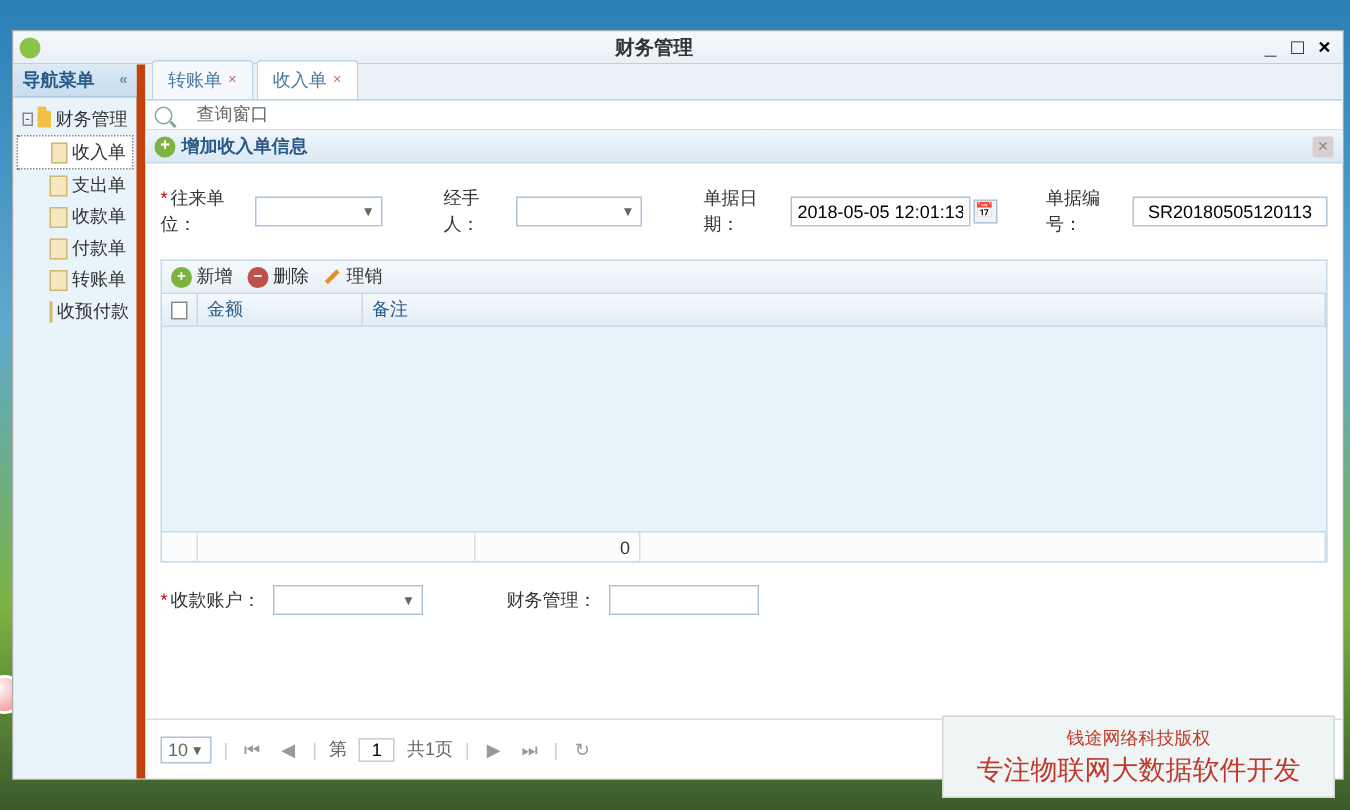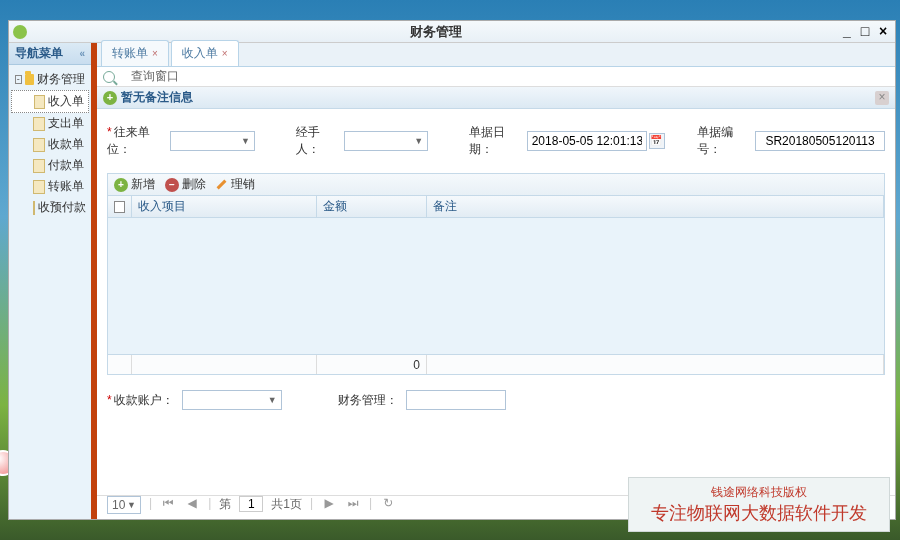--- a/index.html
+++ b/index.html
@@ -56,21 +56,21 @@
 .gh.chk { width: 24px; }
 .gh.col1 { width: 185px; }
 .gh.col2 { width: 110px; }
 .gh.col3 { flex: 1; text-align: right; }
 .checkbox { width: 12px; height: 12px; border: 1px solid #888; background: #fff; }
 .grid-body { flex: 1; background: #e9f3fa; }
 .grid-foot { display: flex; border-top: 1px solid #c5d9e8; background: #fbfcfd; height: 20px; }
 .grid-foot .gf { padding: 3px 6px; border-right: 1px solid #ddd; text-align: right; color: #333; }
 .remark { margin: 8px 10px 4px; border: 1px solid #c5d9e8; height: 32px; padding: 4px; color: #888; background: #fff; position: relative; }
 .remark::after { content: ''; position: absolute; right: 1px; bottom: 1px; width: 10px; height: 10px; background: repeating-linear-gradient(135deg, #aaa 0 1px, transparent 1px 3px); }
-.pager { height: 24px; border-top: 1px solid #ddd; display: flex; align-items: flex-start; padding: 0 10px; gap: 8px; color: #666; margin-top: auto; }
+.pager { height: 40px; border-top: 1px solid #ddd; display: flex; align-items: center; padding: 0 10px; gap: 8px; color: #666; margin-top: auto; }
 .pager .pgbtn { width: 16px; text-align: center; cursor: pointer; color: #999; }
 .pager .pgsep { color: #ccc; }
 .pager .pginput { width: 24px; height: 16px; border: 1px solid #ccc; text-align: center; }
 .banner { position: absolute; right: 10px; bottom: 8px; background: #eff4f4; border: 1px solid #d0d8d8; padding: 6px 22px; text-align: center; }
 .banner .l1 { color: #c0392b; font-size: 12px; font-family: "SimSun", serif; }
 .banner .l2 { color: #c0392b; font-size: 18px; font-family: "SimSun", serif; }
 .left-strip { position: absolute; left: 0; top: 430px; width: 20px; height: 60px; }
 .left-strip .dot { width: 26px; height: 26px; background: radial-gradient(circle at 30% 30%, #fff, #f08080); border-radius: 50%; border: 2px solid #fff; margin-left: -10px; margin-top: 20px; }
 </style>
 </head>
@@ -139,21 +139,21 @@
             <span class="x">×</span>
           </div>
       </div>
       <div class="search-row">
         <span class="mag"></span>
         <span>查询窗口</span>
       </div>
       <div class="panel-header">
         <div class="left">
           <span class="plus-icon">+</span>
-          <span>暂无备注信息</span>
+          <span>增加收入单信息</span>
         </div>
         <span class="close-icon">×</span>
       </div>
       <div class="form-row">
         <span class="form-label req">往来单位：</span>
         <div class="dropdown" style="width:100px">
             <span class="dd-arrow">▼</span>
           </div>
         <span style="width:30px"></span>
         <span class="form-label">经手人：</span>
@@ -182,21 +182,20 @@
         <div class="tb-btn">
             <span class="ic edit"></span>
             <span>理销</span>
           </div>
       </div>
       <div class="grid">
         <div class="grid-head">
           <div class="gh chk">
               <span class="checkbox"></span>
             </div>
-          <div class="gh col1">收入项目</div>
           <div class="gh col2">金额</div>
           <div class="gh col3">备注</div>
         </div>
         <div class="grid-body"></div>
         <div class="grid-foot">
           <div class="gf" style="width:24px"></div>
           <div class="gf" style="width:185px"></div>
           <div class="gf" style="width:110px">0</div>
           <div class="gf" style="flex:1"></div>
         </div>

